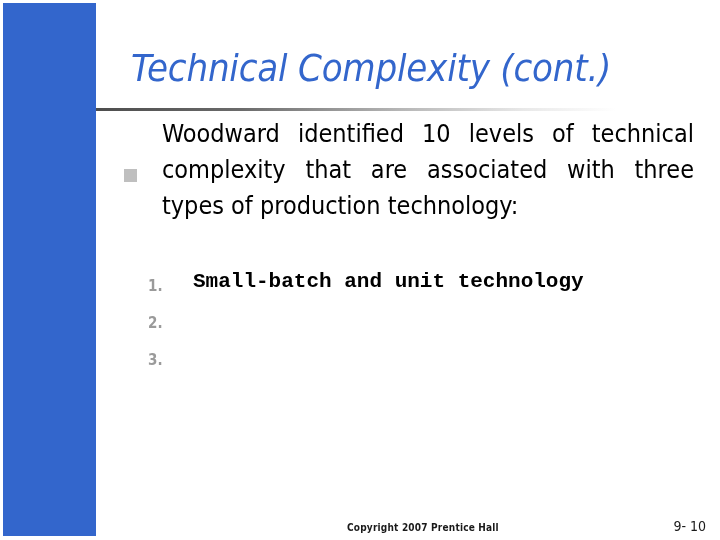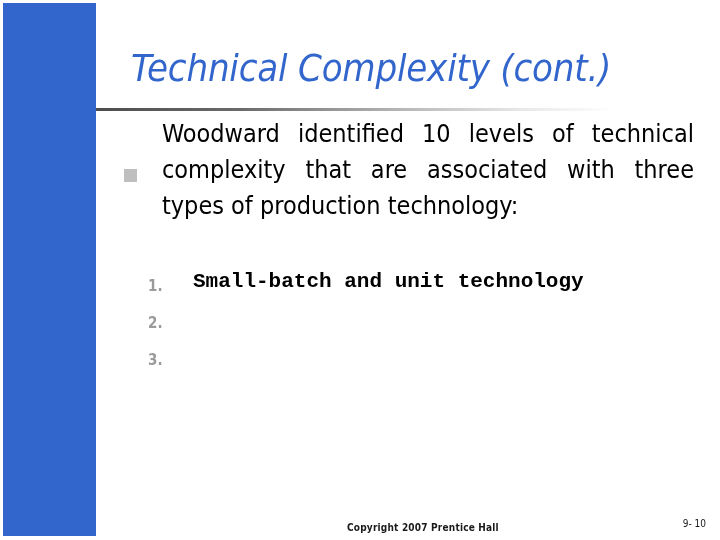--- a/index.html
+++ b/index.html
@@ -141,21 +141,21 @@
     margin-left: 35px;
   }
   #footer-pagenum {
     position: absolute;
     left: 600px;
     top: 518px;
     width: 106px;
     text-align: right;
     color: #1a1a1a;
     font-family: "DejaVu Sans Condensed", "Liberation Sans Narrow", "Liberation Sans", sans-serif;
-    font-size: 10px;
+    font-size: 14px;
     font-weight: 400;
     white-space: nowrap;
   }
 </style>
 </head>
 <body>
 
 <div id="slide">
 
   <div id="side-band"></div>

